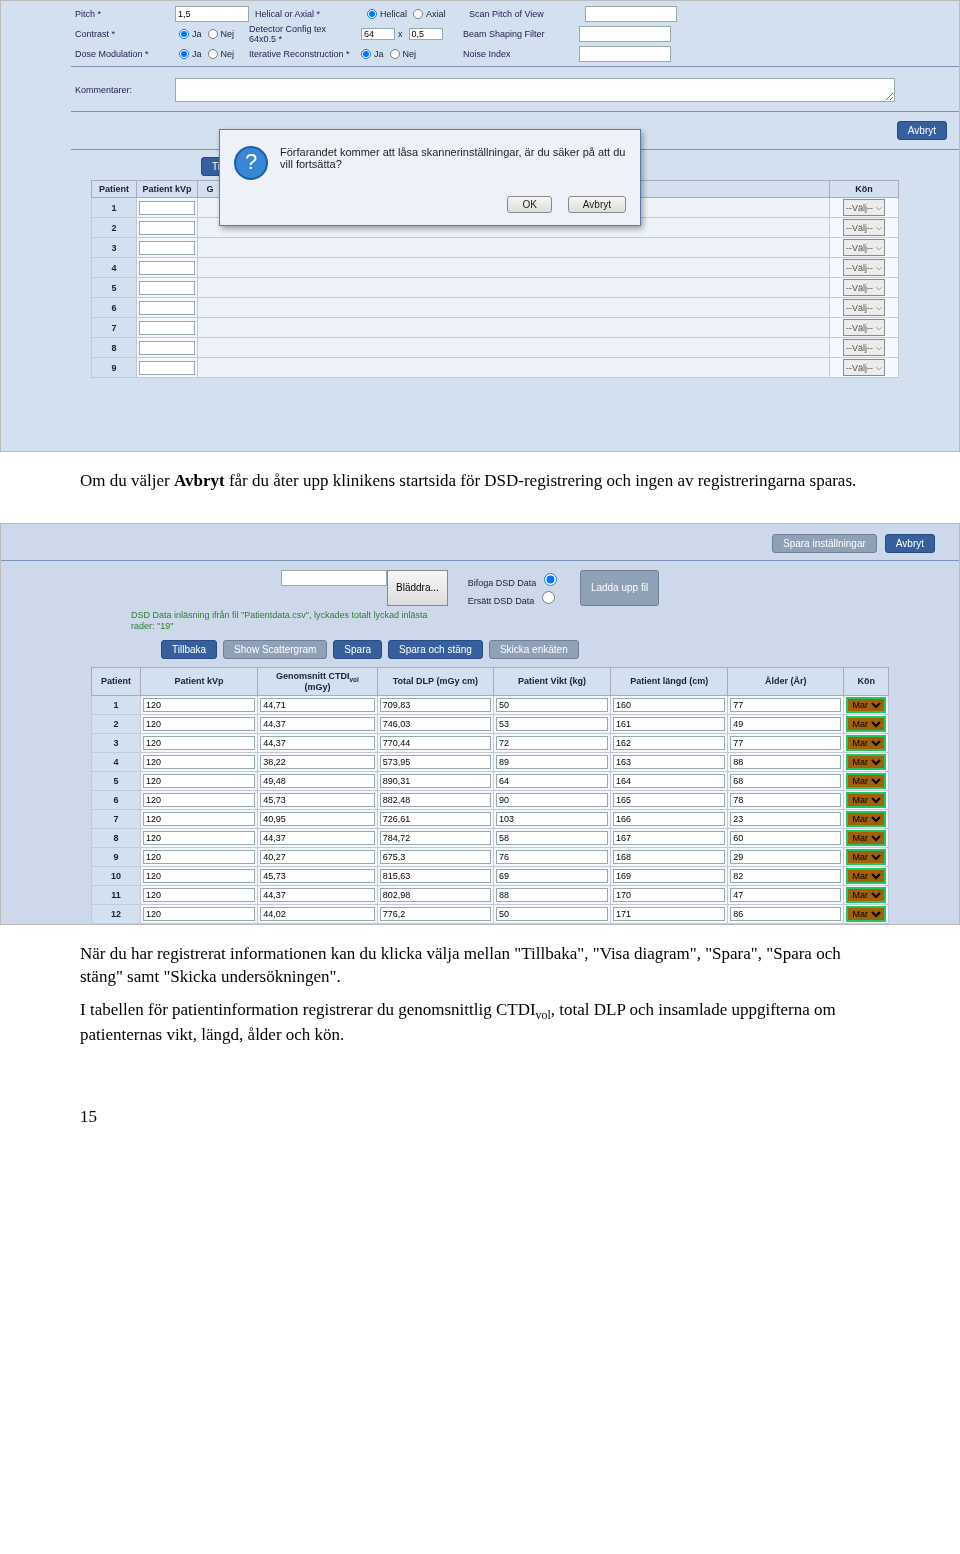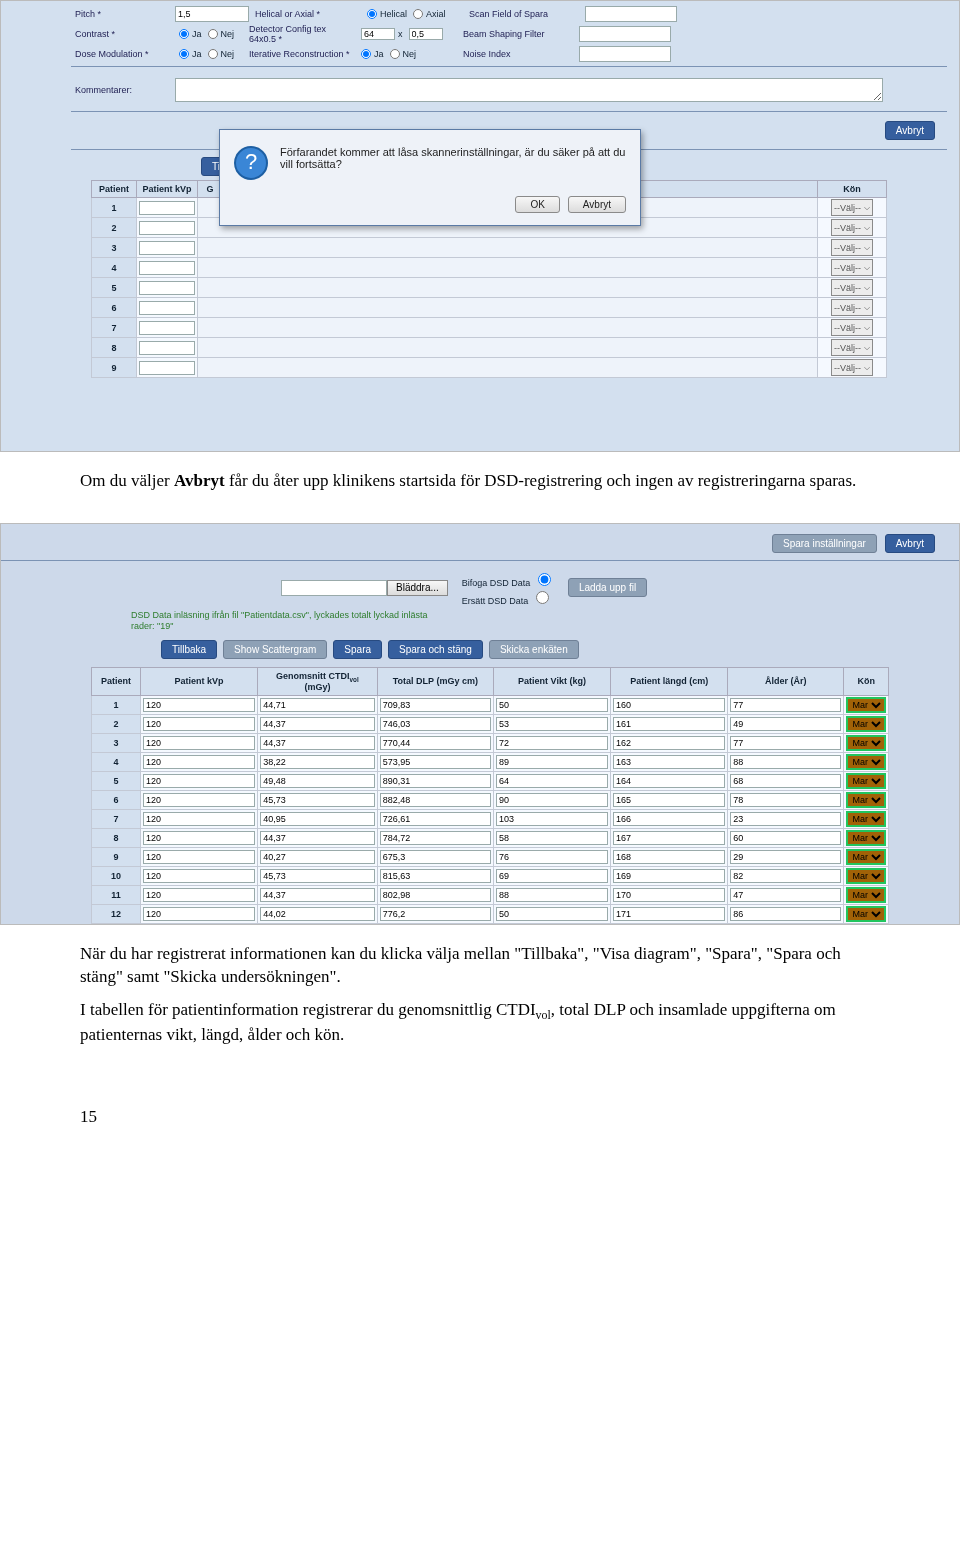--- a/index.html
+++ b/index.html
@@ -22,51 +22,51 @@
   .tbl td{border:1px solid #c3c9d5;padding:1px 2px;background:#f5f9ff;text-align:center}
   .tbl td.idx{background:#d3e0ef;font-weight:bold;width:30px}
   .tbl td input{width:100%;border:1px solid #9aa;height:14px;font-size:9px;padding:0 2px;box-sizing:border-box}
   .tbl td select{width:100%;border:2px solid #22c55e;height:16px;font-size:9px;background:#a16207}
   .modal{position:absolute;left:218px;top:128px;width:420px;background:#eef2f8;border:1px solid #5a7aa5;box-shadow:2px 3px 6px rgba(0,0,0,0.35)}
   .modal-titlebar{height:24px;background:linear-gradient(#eaf3fc,#b7cfe6 45%,#7aa3c7);border-bottom:1px solid #5a7aa5;display:flex;align-items:center;padding:0 4px}
   .modal-titlebar span{font-size:11px;color:#1a2a3a;flex:1;padding-left:4px}
   .closebox{width:38px;height:16px;background:linear-gradient(#ef7a7a,#c62828);border:1px solid #7a1010;border-radius:2px;color:#fff;text-align:center;font-size:12px;line-height:14px}
   .modal-body{display:flex;padding:16px 14px 10px 14px;gap:12px;font-size:11px;color:#222}
   .qicon{width:30px;height:30px;border-radius:50%;background:#3a86d6;border:2px solid #1d5fa3;color:#fff;font-size:22px;line-height:28px;text-align:center;flex:0 0 30px}
-  .modal-acts{display:flex;justify-content:flex-end;gap:8px;padding:6px 14px 12px 14px}
+  .modal-acts{display:flex;justify-content:flex-end;gap:16px;padding:6px 14px 12px 14px}
   .para{margin:9px 80px 10px 80px;font-size:17px;line-height:1.35}
   .pagenum{margin:60px 0 0 80px;font-size:17px}
   .sel{border:1px solid #8a8a8a;background:#ececec;color:#555;font-size:9px;padding:0 2px;height:15px;display:inline-flex;align-items:center;gap:3px}
   .sel:after{content:"⌵";font-size:8px}
   .toolbar{display:flex;gap:6px;padding:4px 10px;margin-left:120px}
   .rule{border-top:1px solid #7b93b4;margin:3px 0}
-  .uploadrow{display:flex;align-items:center;gap:14px;padding:6px 10px 2px 280px}
+  .uploadrow{display:flex;gap:20px;padding:6px 10px 2px 280px}
   .filebtn{border:1px solid #888;background:linear-gradient(#f7f7f7,#dcdcdc);padding:1px 8px;font-size:10px}
   .green{color:#2e7d2e;font-size:9px;line-height:1.2;padding:2px 0 4px 130px;max-width:320px}
   .topright{display:flex;justify-content:flex-end;gap:8px;padding:6px 12px}
   sub{font-size:70%}
 </style>
 </head>
 <body>
 <div class="page">
 
 <div class="screenshot sc1">
-  <div class="frm" style="padding:4px 12px 0 70px">
+  <div class="frm" style="padding:4px 0 0 70px">
 
     <div class="row">
       <div class="lblcell">Pitch *</div>
       <input class="smin" style="width: 68px;" value="1,5">
       <div class="lblcell" style="flex-basis:102px">Helical or Axial *</div>
       <div class="radiogrp" style="width:100px">
         <input type="radio" checked="" style="">
             <span>Helical</span>
         <input type="radio" style="">
             <span>Axial</span>
       </div>
-      <div class="lblcell" style="flex-basis:110px">Scan Field of Spara</div>
+      <div class="lblcell" style="flex-basis:110px">Scan Pitch of View</div>
       <input class="smin" style="width: 86px;">
     </div>
 
     <div class="row">
       <div class="lblcell">Contrast *</div>
       <div class="radiogrp" style="width:68px">
         <input type="radio" checked="" style="">
             <span>Ja</span>
         <input type="radio" style="">
             <span>Nej</span>

